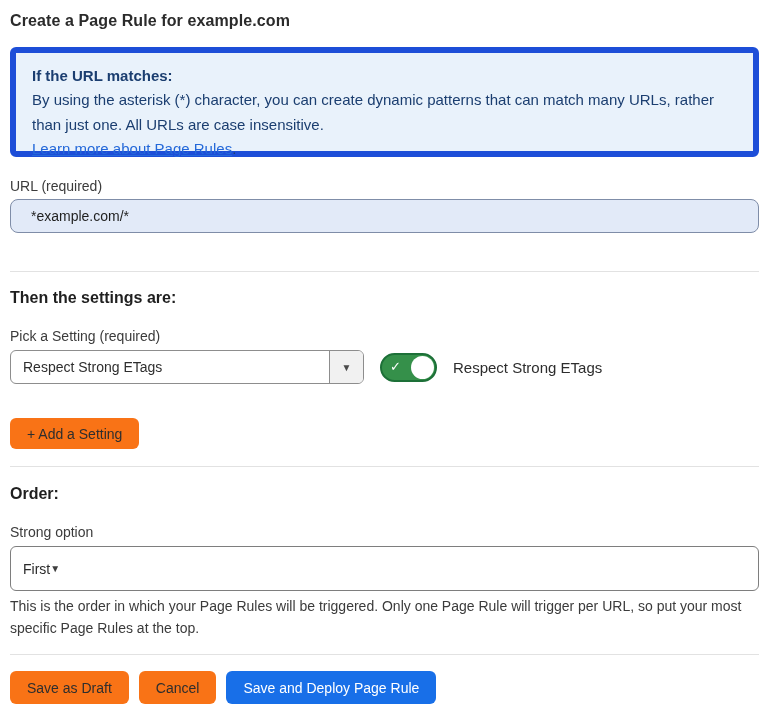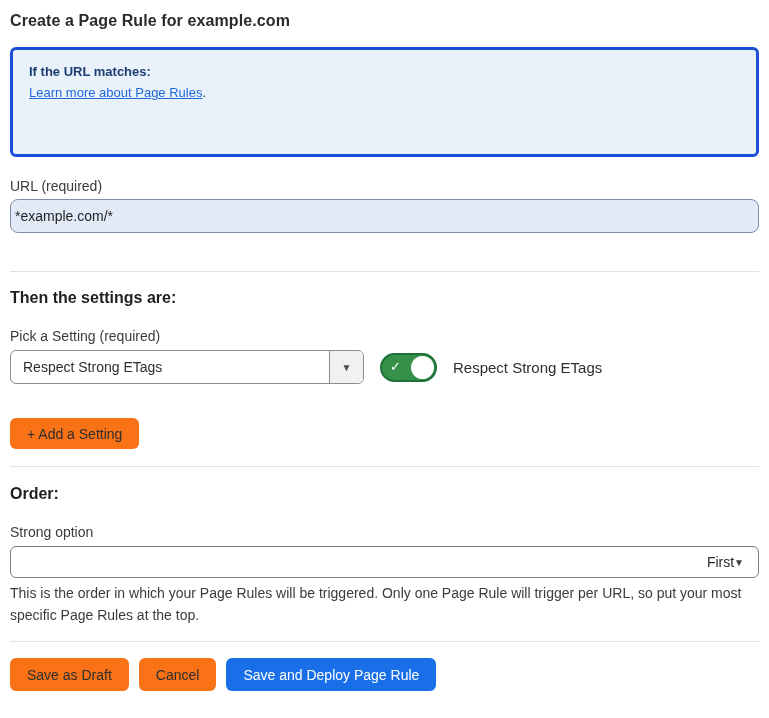--- a/index.html
+++ b/index.html
@@ -18,26 +18,26 @@
     font-weight: 700;
     color: #2b2b2b;
     letter-spacing: 0.1px;
     margin-top: 2px;
   }
 
   
   .info-box {
     margin-top: 17px;
     background: #e9f2fb;
-    border: 3px solid #1d4ed8;
+    border: 6px solid #1d4ed8;
     border-radius: 6px;
     padding: 11px 16px 12px 16px;
     height: 110px;
     color: #1b3e70;
-    font-size: 13px;
+    font-size: 15px;
     line-height: 1.63;
   }
   .info-heading { font-weight: 700; }
   .info-body { max-width: 720px; }
   .info-link-line a, .info-link {
     color: #2368d9;
     text-decoration: underline;
     cursor: pointer;
   }
   .info-link-suffix { color: #1b3e70; }
@@ -51,21 +51,21 @@
 
   
   .url-input {
     display: block;
     margin-top: 5px;
     width: 749px;
     height: 34px;
     background: #e2eaf8;
     border: 1px solid #7f8da8;
     border-radius: 8px;
-    padding: 0 4px;
+    padding: 0 20px;
     font-size: 14px;
     color: #1f1f1f;
     font-family: "Liberation Sans", "DejaVu Sans", sans-serif;
     outline: none;
   }
 
   hr.divider {
     border: none;
     border-top: 1px solid #e2e2e2;
     height: 0;
@@ -176,27 +176,27 @@
   .add-setting-btn {
     margin-top: 34px;
     height: 31px;
     font-size: 14px;
   }
 
   
   .order-select {
     margin-top: 6px;
     width: 749px;
-    height: 32px;
+    height: 45px;
     border: 1px solid #7e7e7e;
     border-radius: 6px;
     background: #ffffff;
     display: flex;
     align-items: center;
-    justify-content: flex-end;
+    justify-content: flex-start;
     padding: 0 14px 0 12px;
     cursor: pointer;
   }
   .order-select-value { font-size: 14px; color: #2a2a2a; }
   .order-select-arrow { font-size: 10px; color: #3f3f3f; }
 
   .help-text {
     margin-top: 5px;
     font-size: 14px;
     color: #3b3b3b;
@@ -213,20 +213,21 @@
 </style>
 </head>
 <body>
 
 <div class="container">
 
   <h1 class="page-title">Create a Page Rule for example.com</h1>
 
   <div class="info-box">
     <div class="info-heading">If the URL matches:</div>
+    <div class="info-body">By using the asterisk (*) character, you can create dynamic patterns that can match many URLs, rather than just one. All URLs are case insensitive.</div>
     <div class="info-link-line"><span class="info-link">Learn more about Page Rules</span><span class="info-link-suffix">.</span></div>
   </div>
 
   <div class="field-label">URL (required)</div>
   <input class="url-input" type="text" value="*example.com/*" style="">
 
   <hr class="divider divider-1">
 
   <div class="section-heading settings-heading">Then the settings are:</div>
 

